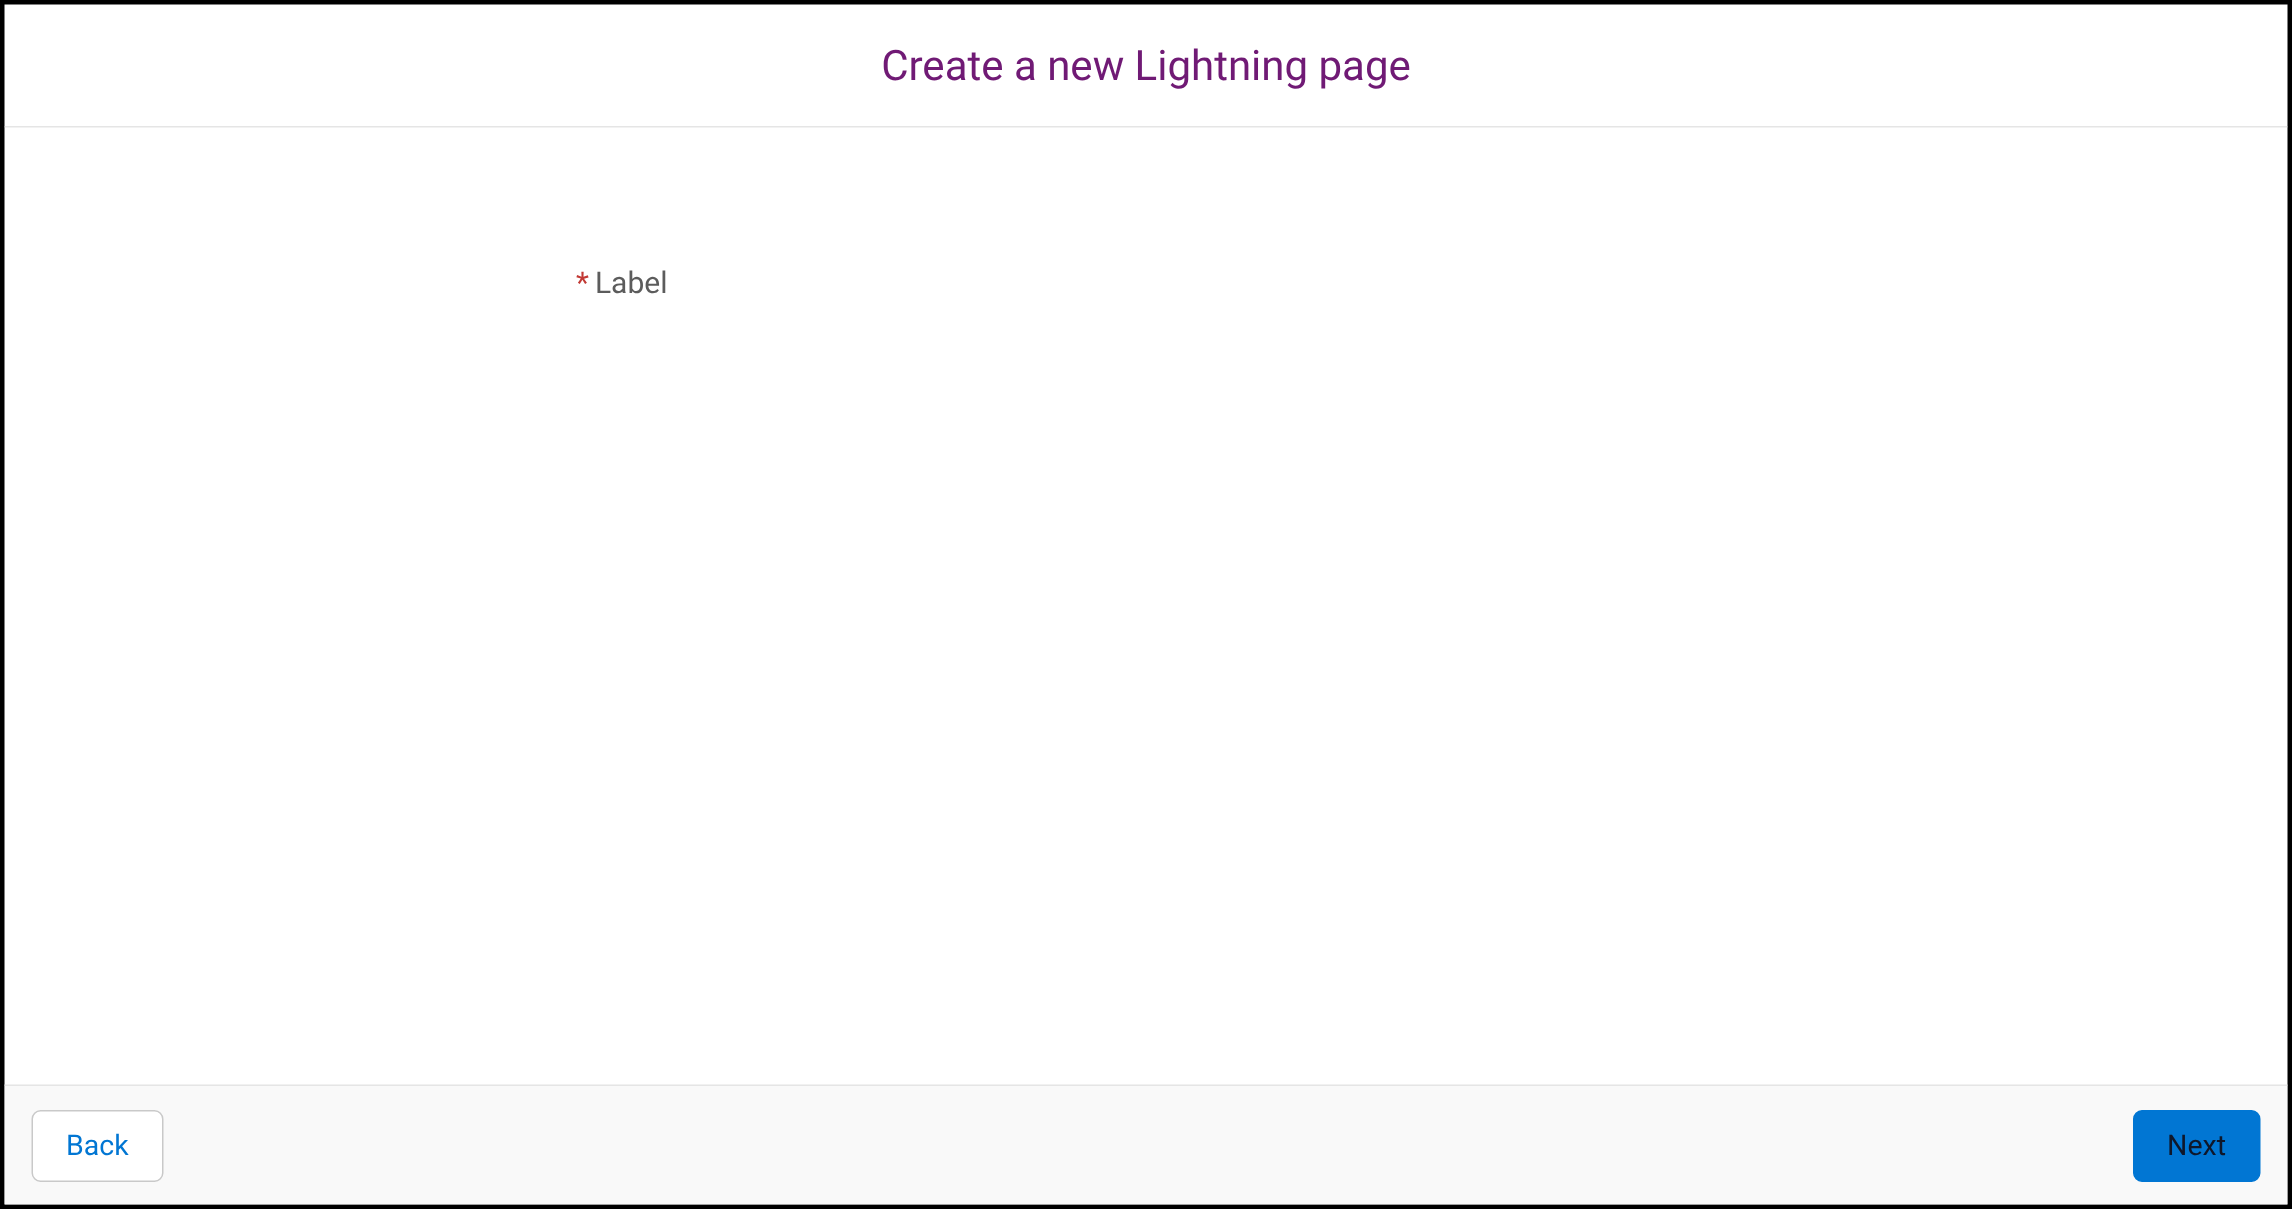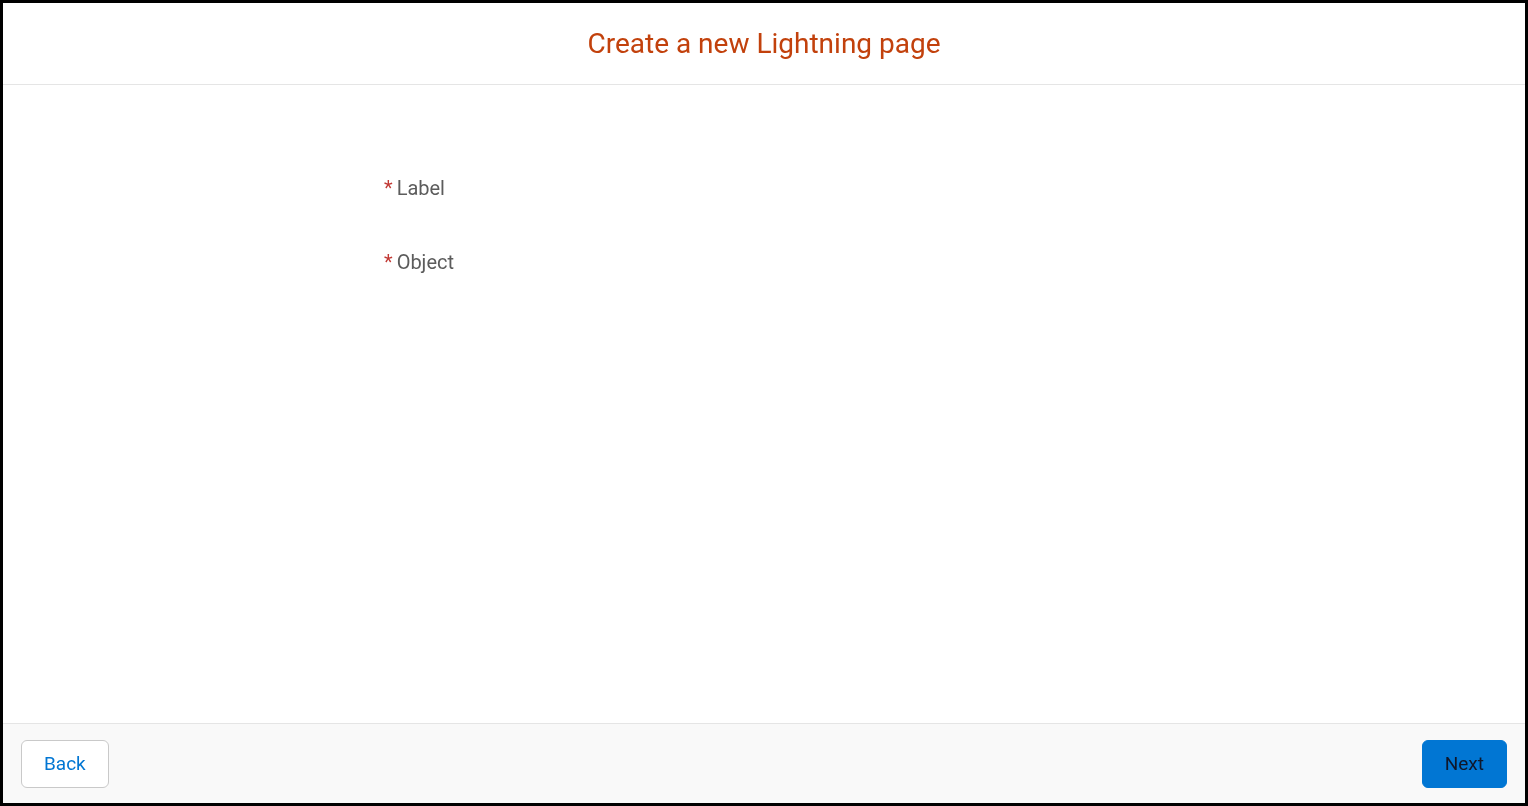--- a/index.html
+++ b/index.html
@@ -20,21 +20,21 @@
     
     .header {
       padding: 24px 0;
       text-align: center;
       border-bottom: 1px solid #e5e5e5;
     }
     
     .header h1 {
       font-size: 28px;
       font-weight: 400;
-      color: #c2410c;
+      color: #701a75;
     }
     
     .content {
       flex: 1;
       padding-top: 80px;
       display: flex;
       justify-content: center;
     }
     
     .form {
@@ -151,23 +151,20 @@
 <div class="content">
   <div class="form">
 
     <div class="form-group">
       <label class="form-label">
         <span class="required-mark">*</span><span>Label</span>
       </label>
     </div>
 
     <div class="form-group">
-      <label class="form-label">
-        <span class="required-mark">*</span><span>Object</span>
-      </label>
     </div>
 
   </div>
 </div>
 
 <div class="footer">
   <button class="btn btn-back">Back</button>
   <button class="btn btn-next">Next</button>
 </div>
 

